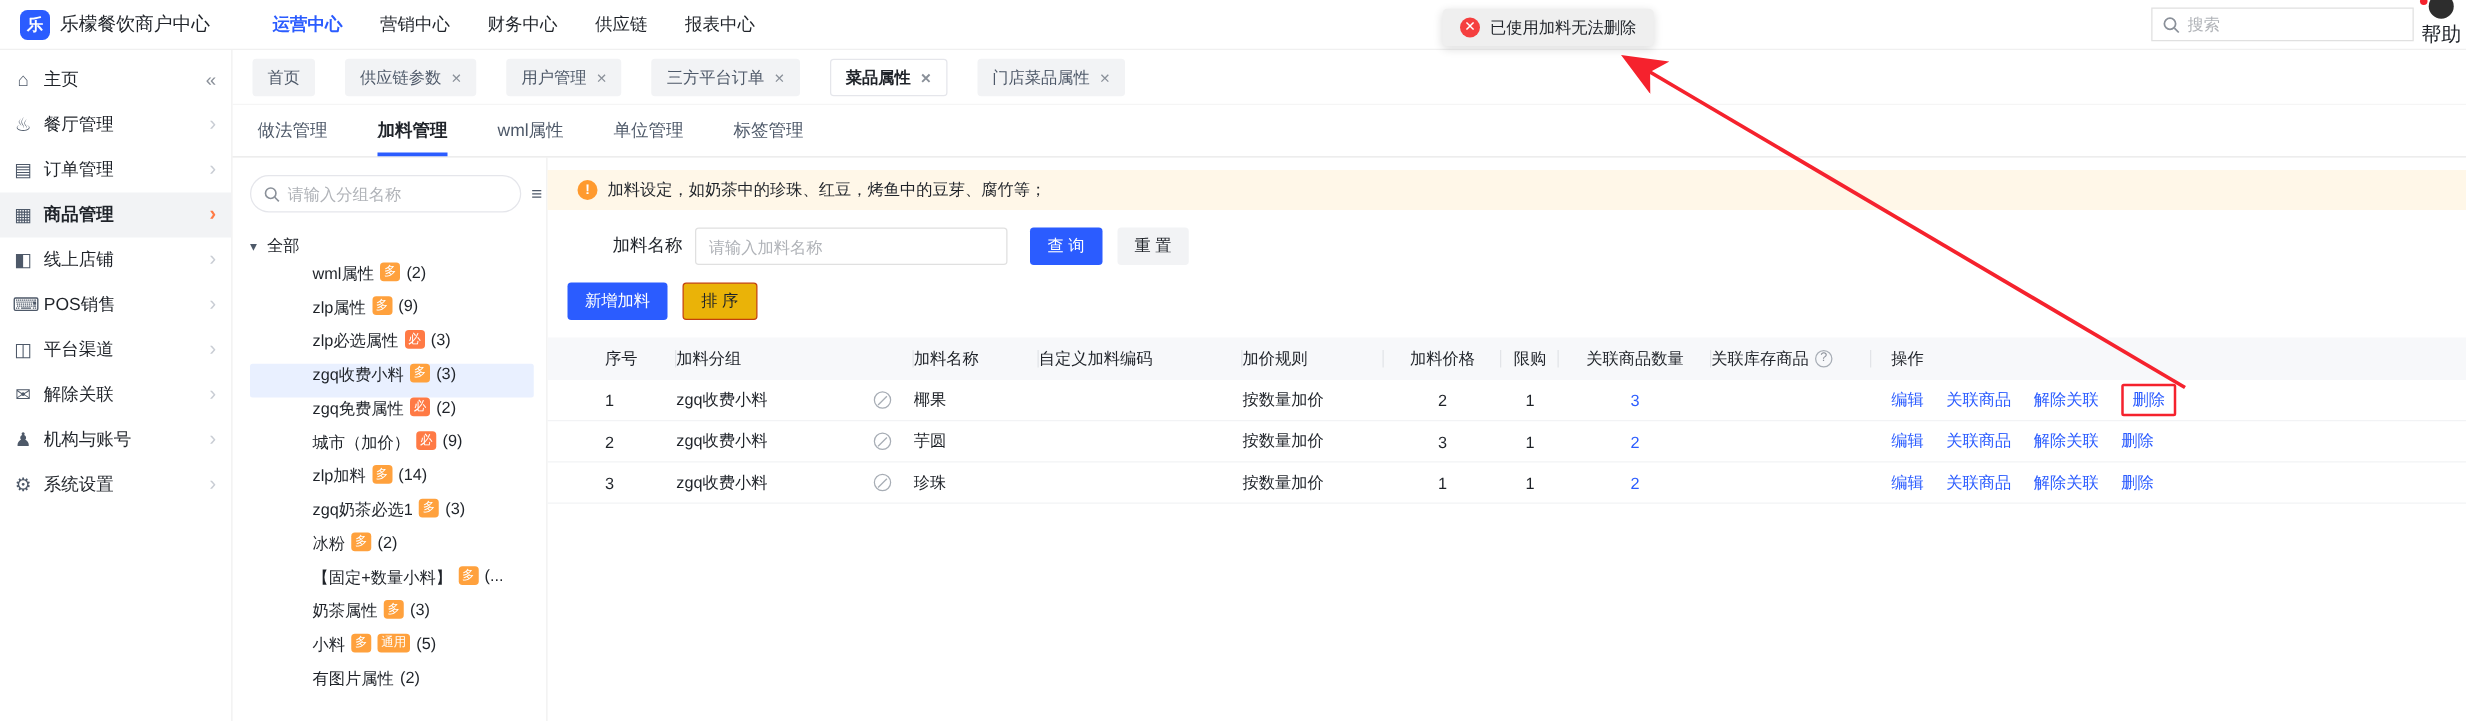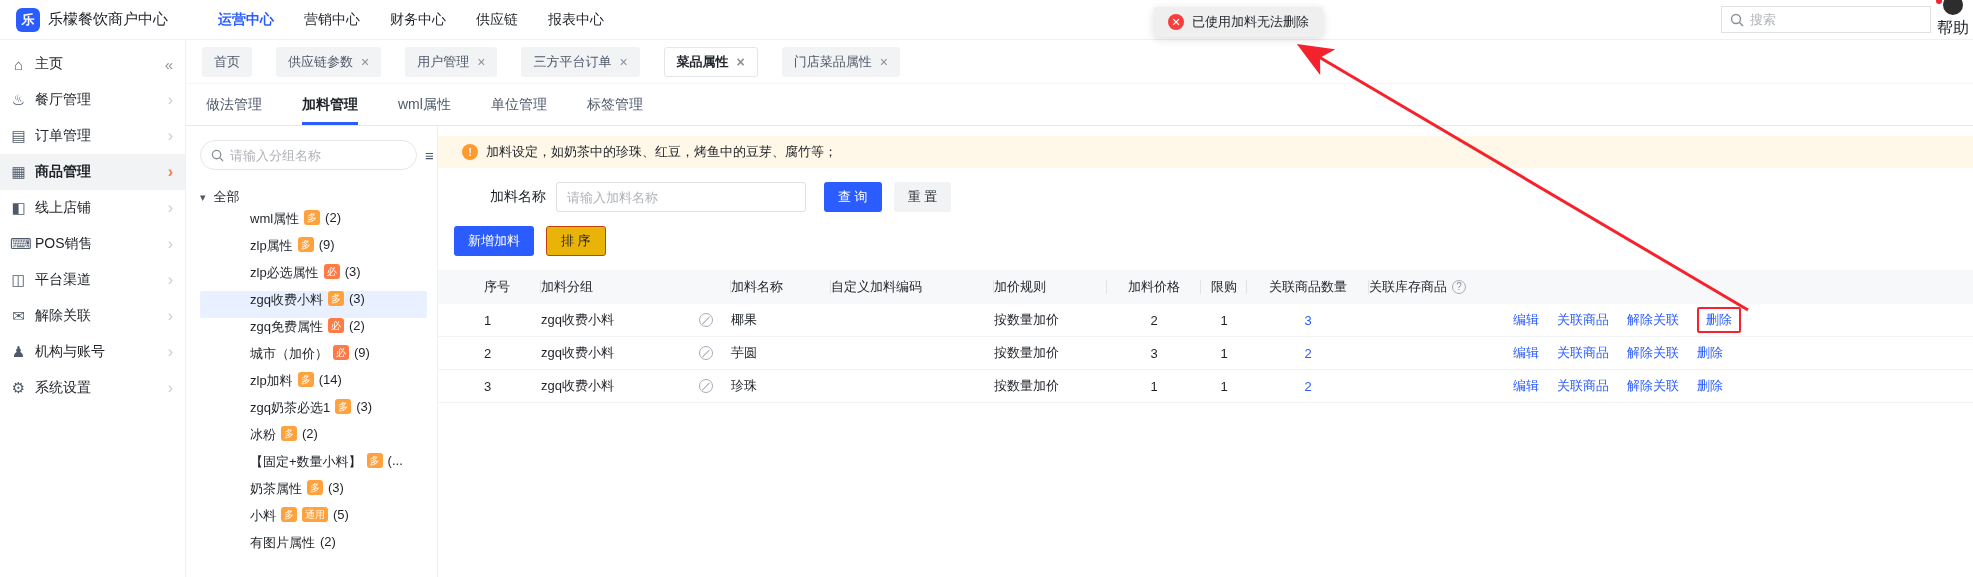--- a/index.html
+++ b/index.html
@@ -367,20 +367,21 @@
             <div class="th c3">加料名称</div>
             <div class="th c4">自定义加料编码</div>
             <div class="th c5">加价规则</div>
             <div class="th c6">加料价格</div>
             <div class="th c7">限购</div>
             <div class="th c8">关联商品数量</div>
             <div class="th c9">
               <span>关联库存商品</span>
               <span class="q-icon">?</span>
             </div>
+            <div class="th c10">操作</div>
           </div>
 
           <div class="trow">
             <div class="td c1">1</div>
             <div class="td c2 between">
               <span>zgq收费小料</span>
               <span class="group-icon"></span>
             </div>
             <div class="td c3">椰果</div>
             <div class="td c4"></div>

